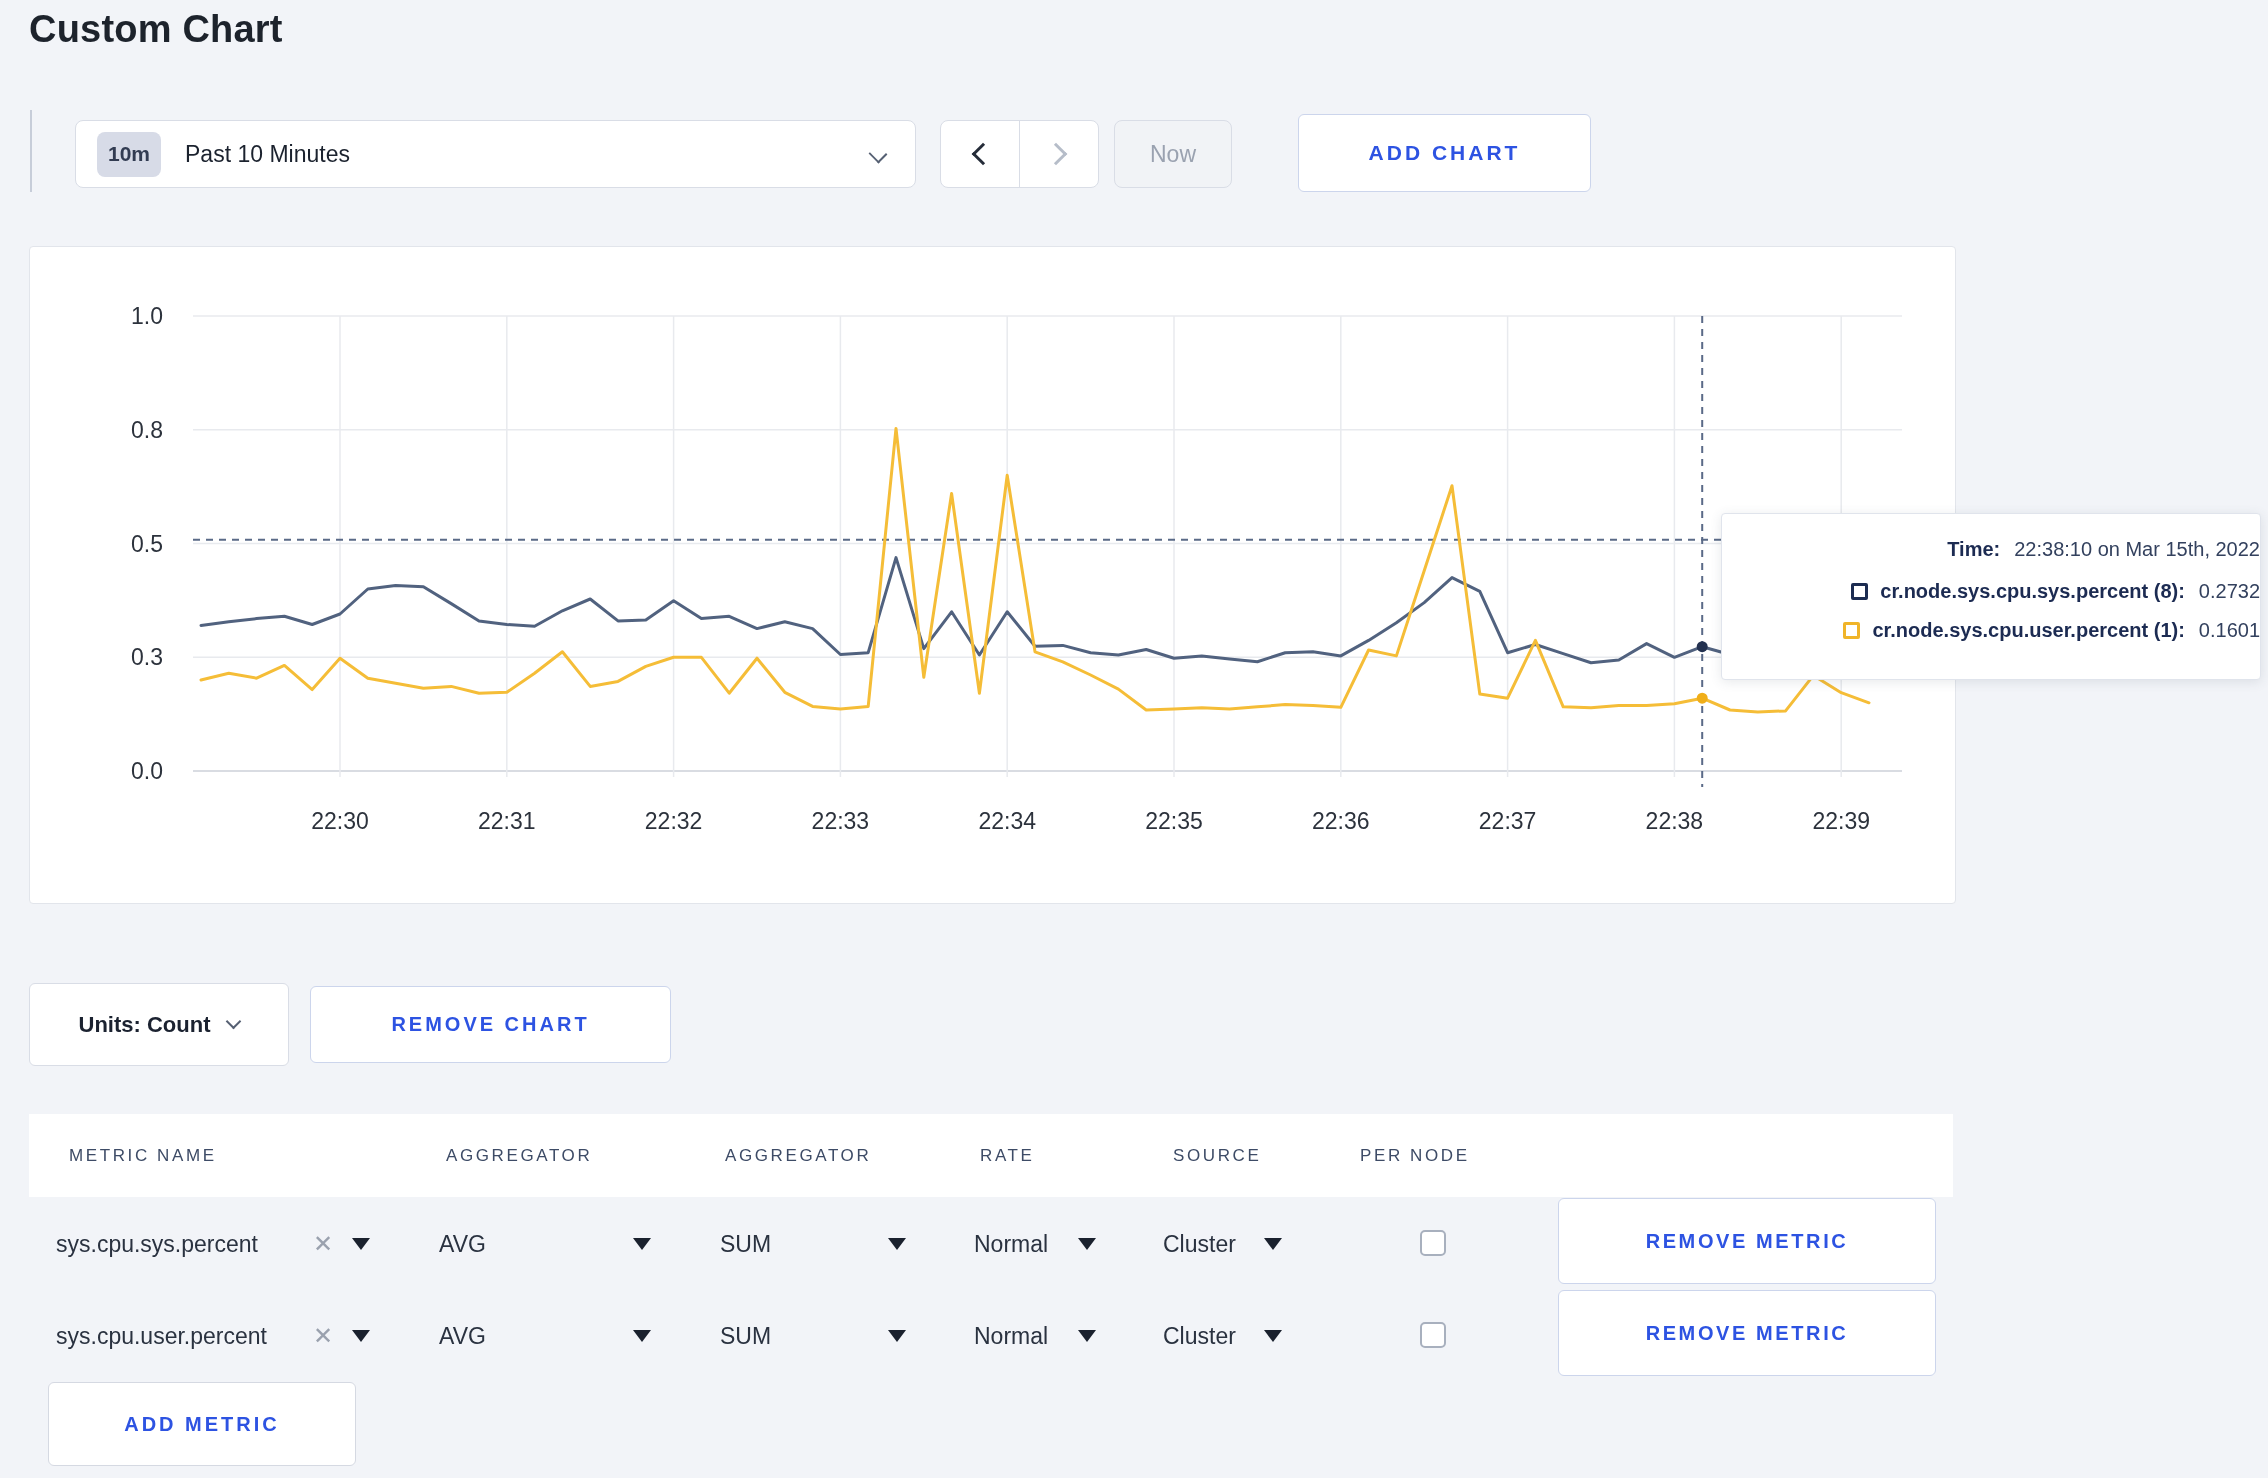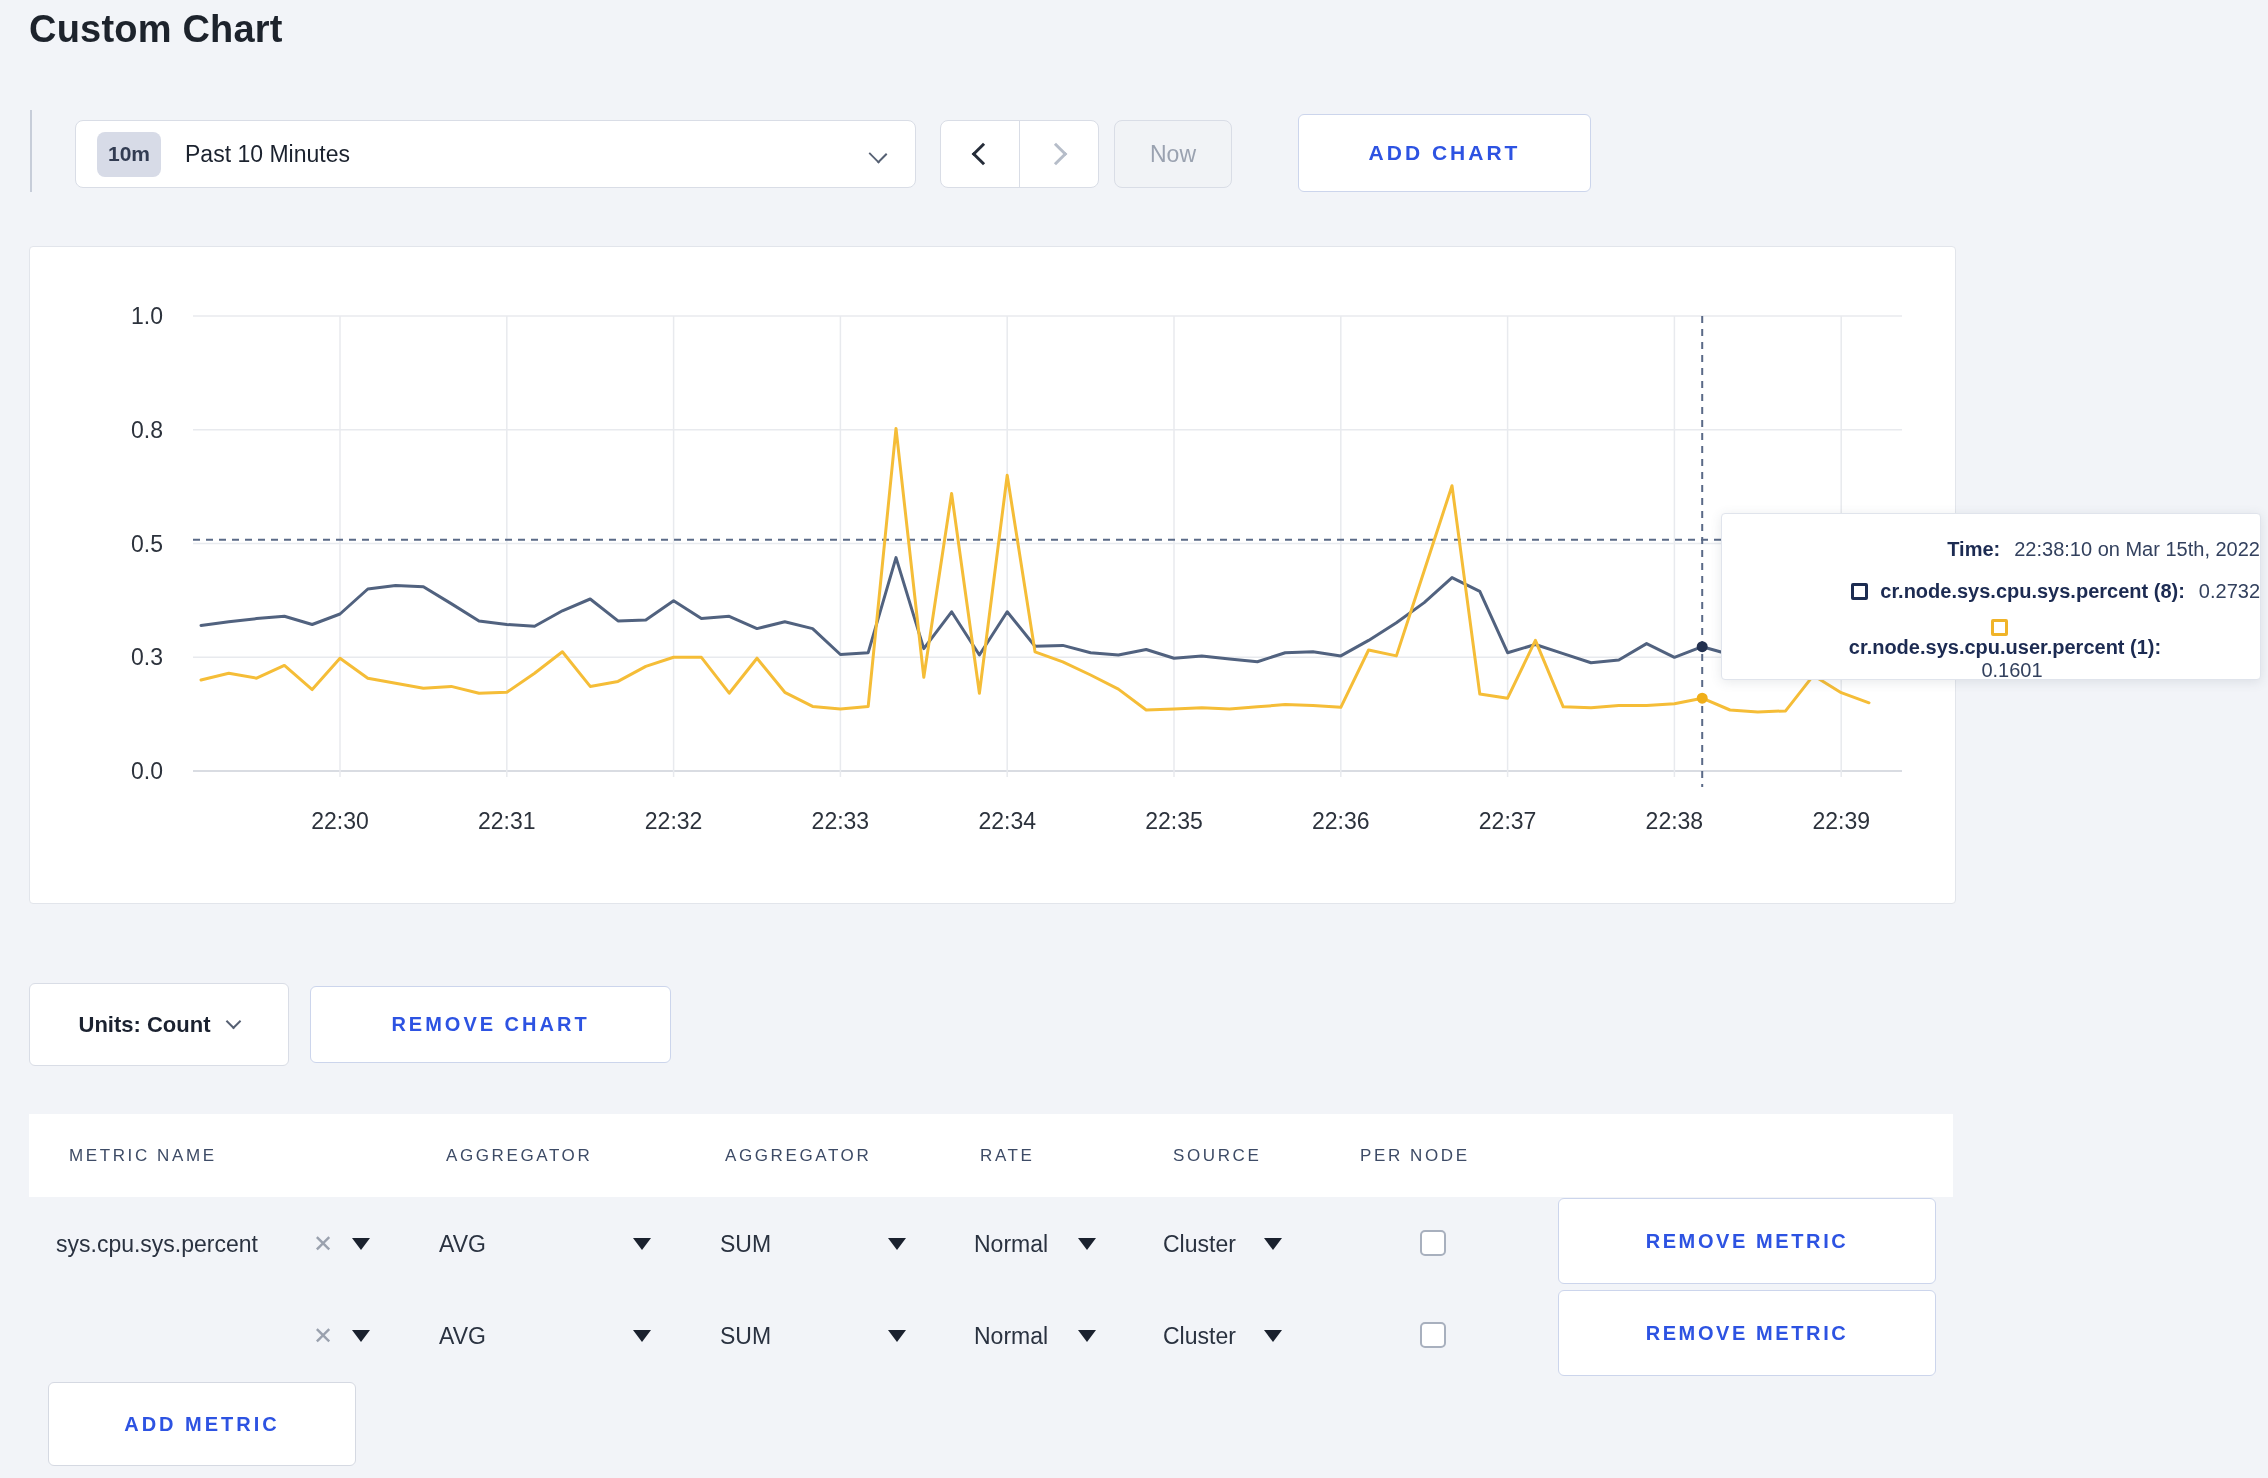--- a/index.html
+++ b/index.html
@@ -63,21 +63,21 @@
   text.tick { font-family:"Liberation Sans",sans-serif; font-size:23px; fill:#2c323c; }
   
   .tooltip {
     position:absolute; left:1721px; top:513px; width:540px; height:167px;
     background:#fff; border:1px solid #e0e4ec; border-radius:4px;
     box-shadow:0 2px 12px rgba(60,70,90,.12); z-index:20; font-size:20px;
   }
   .tt-row { display:flex; align-items:center;justify-content:flex-end; }
   .tt-time { margin:24px 0 0 58px; }
   .tt-metric1 { margin:19px 0 0 28px; }
-  .tt-metric2 { margin:16px 0 0 28px;flex-direction:column; }
+  .tt-metric2 { margin:16px 0 0 28px; }
   .tt-bold { font-weight:700; color:#1c2b52; }
   .tt-val { margin-left:14px; color:#33415e; }
   .swatch { width:17px; height:17px; border-radius:2px; background:#fff; margin-right:12px; flex:none; }
   .swatch-navy { border:3.5px solid #1c2c51; }
   .swatch-yellow { border:3.5px solid #f0b429; }
   
   .units-btn {
     position:absolute; left:29px; top:983px; width:260px; height:83px;
     background:#fff; border:1.5px solid #d9dde6; border-radius:6px;
     display:flex; align-items:center; justify-content:center; gap:18px; cursor:pointer;
@@ -217,20 +217,21 @@
   <span class="caret" style="left:888px"></span>
   <div class="cell" style="left:974px">Normal</div>
   <span class="caret" style="left:1078px"></span>
   <div class="cell" style="left:1163px">Cluster</div>
   <span class="caret" style="left:1264px"></span>
   <span class="checkbox" style="left:1420px"></span>
 </div>
 <div class="blue-btn remove-metric" style="top:1198px">REMOVE METRIC</div>
 
 <div class="metric-row" style="top:1304px">
+  <div class="cell" style="left:56px">sys.cpu.user.percent</div>
   <div class="cell x-icon" style="left:313px">✕</div>
   <span class="caret" style="left:352px"></span>
   <div class="cell" style="left:439px">AVG</div>
   <span class="caret" style="left:633px"></span>
   <div class="cell" style="left:720px">SUM</div>
   <span class="caret" style="left:888px"></span>
   <div class="cell" style="left:974px">Normal</div>
   <span class="caret" style="left:1078px"></span>
   <div class="cell" style="left:1163px">Cluster</div>
   <span class="caret" style="left:1264px"></span>

